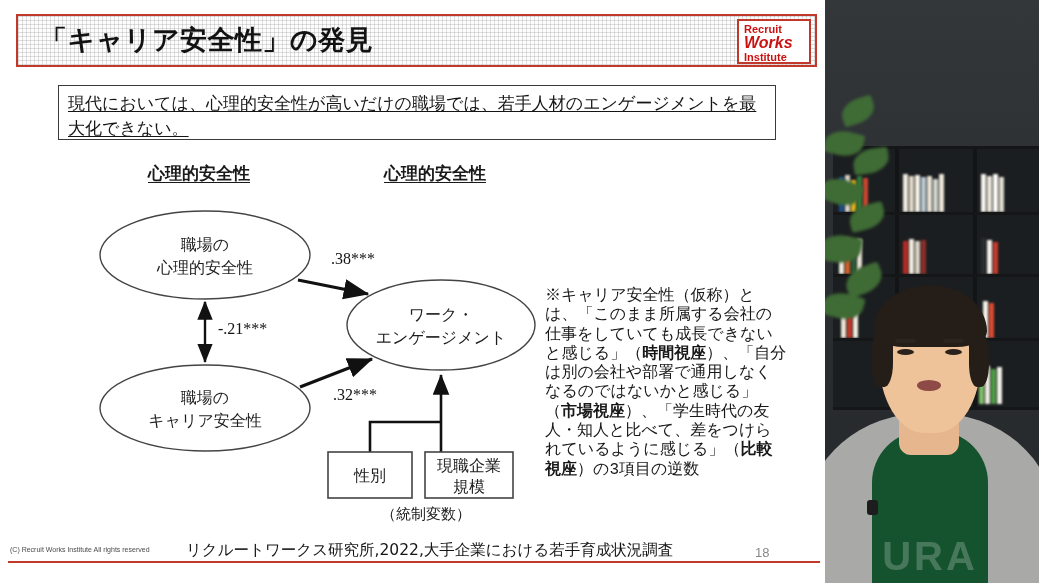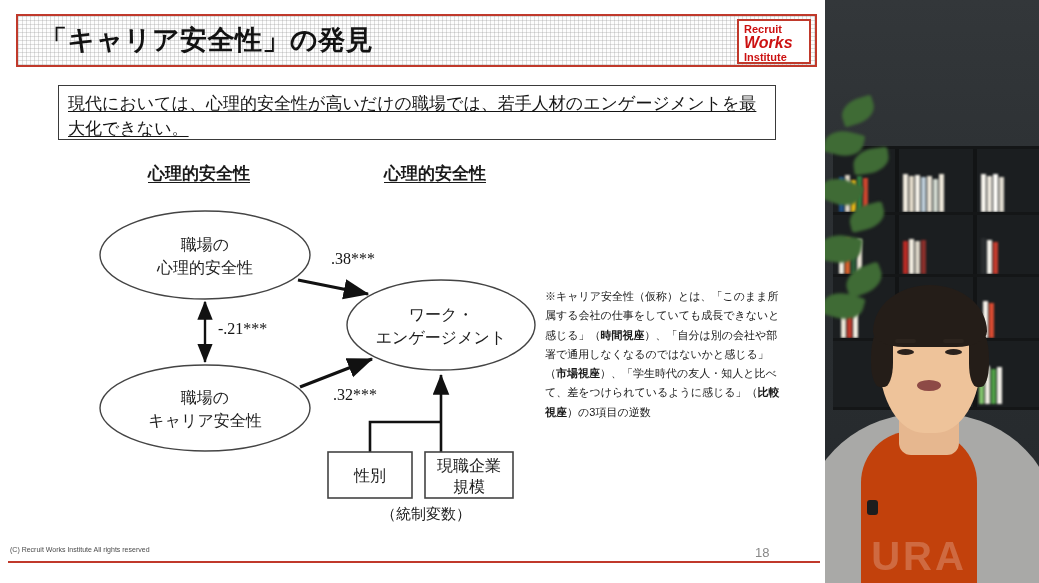--- a/index.html
+++ b/index.html
@@ -147,22 +147,22 @@
     fill: #1c1c1c;
     text-anchor: middle;
   }
 
   
   #note {
     position: absolute;
     left: 545px;
     top: 287px;
     width: 242px;
-    font-family: Liberation Sans, sans-serif;
-    font-size: 11px;
+    font-family: Liberation Mono, monospace;
+    font-size: 16px;
     line-height: 19.3px;
     color: #171717;
     text-align: left;
   }
   #note b { font-weight: 700; }
 
   
   #footer-rule {
     position: absolute;
     left: 8px;
@@ -261,25 +261,25 @@
     position: absolute;
     left: -16px;
     bottom: 0;
     width: 246px;
     height: 170px;
     background: #a9a9a7;
     border-radius: 48% 48% 0 0 / 60% 60% 0 0;
   }
   #shirt {
     position: absolute;
-    left: 38px;
+    left: 49px;
     bottom: 0;
     width: 116px;
     height: 152px;
-    background: #c2410c;
+    background: #14532d;
     border-radius: 44% 44% 0 0 / 34% 34% 0 0;
   }
   #shirt-text {
     position: absolute;
     left: 0; right: 0;
     bottom: 4px;
     text-align: center;
     font-family: "Liberation Sans", sans-serif;
     font-weight: 700;
     font-size: 40px;
@@ -441,20 +441,21 @@
       </g>
 
       <text class="ctrl-label" x="426" y="369">（統制変数）</text>
     </svg>
 
     <div id="note">
       <span>※キャリア安全性（仮称）とは、「このまま所属する会社の仕事をしていても成長できないと感じる」（</span><b>時間視座</b><span>）、「自分は別の会社や部署で通用しなくなるのではないかと感じる」（</span><b>市場視座</b><span>）、「学生時代の友人・知人と比べて、差をつけられているように感じる」（</span><b>比較視座</b><span>）の3項目の逆数</span>
     </div>
 
     <div id="footer-copy">(C) Recruit Works Institute All rights reserved</div>
+    <div id="footer-cite">リクルートワークス研究所,2022,大手企業における若手育成状況調査</div>
     <div id="footer-page">18</div>
     <div id="footer-rule"></div>
   </div>
 
   <div id="video-panel">
     <div id="vp-wall"></div>
 
     <div class="shelf-unit" style="top:146px;height:66px;">
       <div class="divider" style="left:62px;"></div>
       <div class="divider" style="left:140px;"></div>

